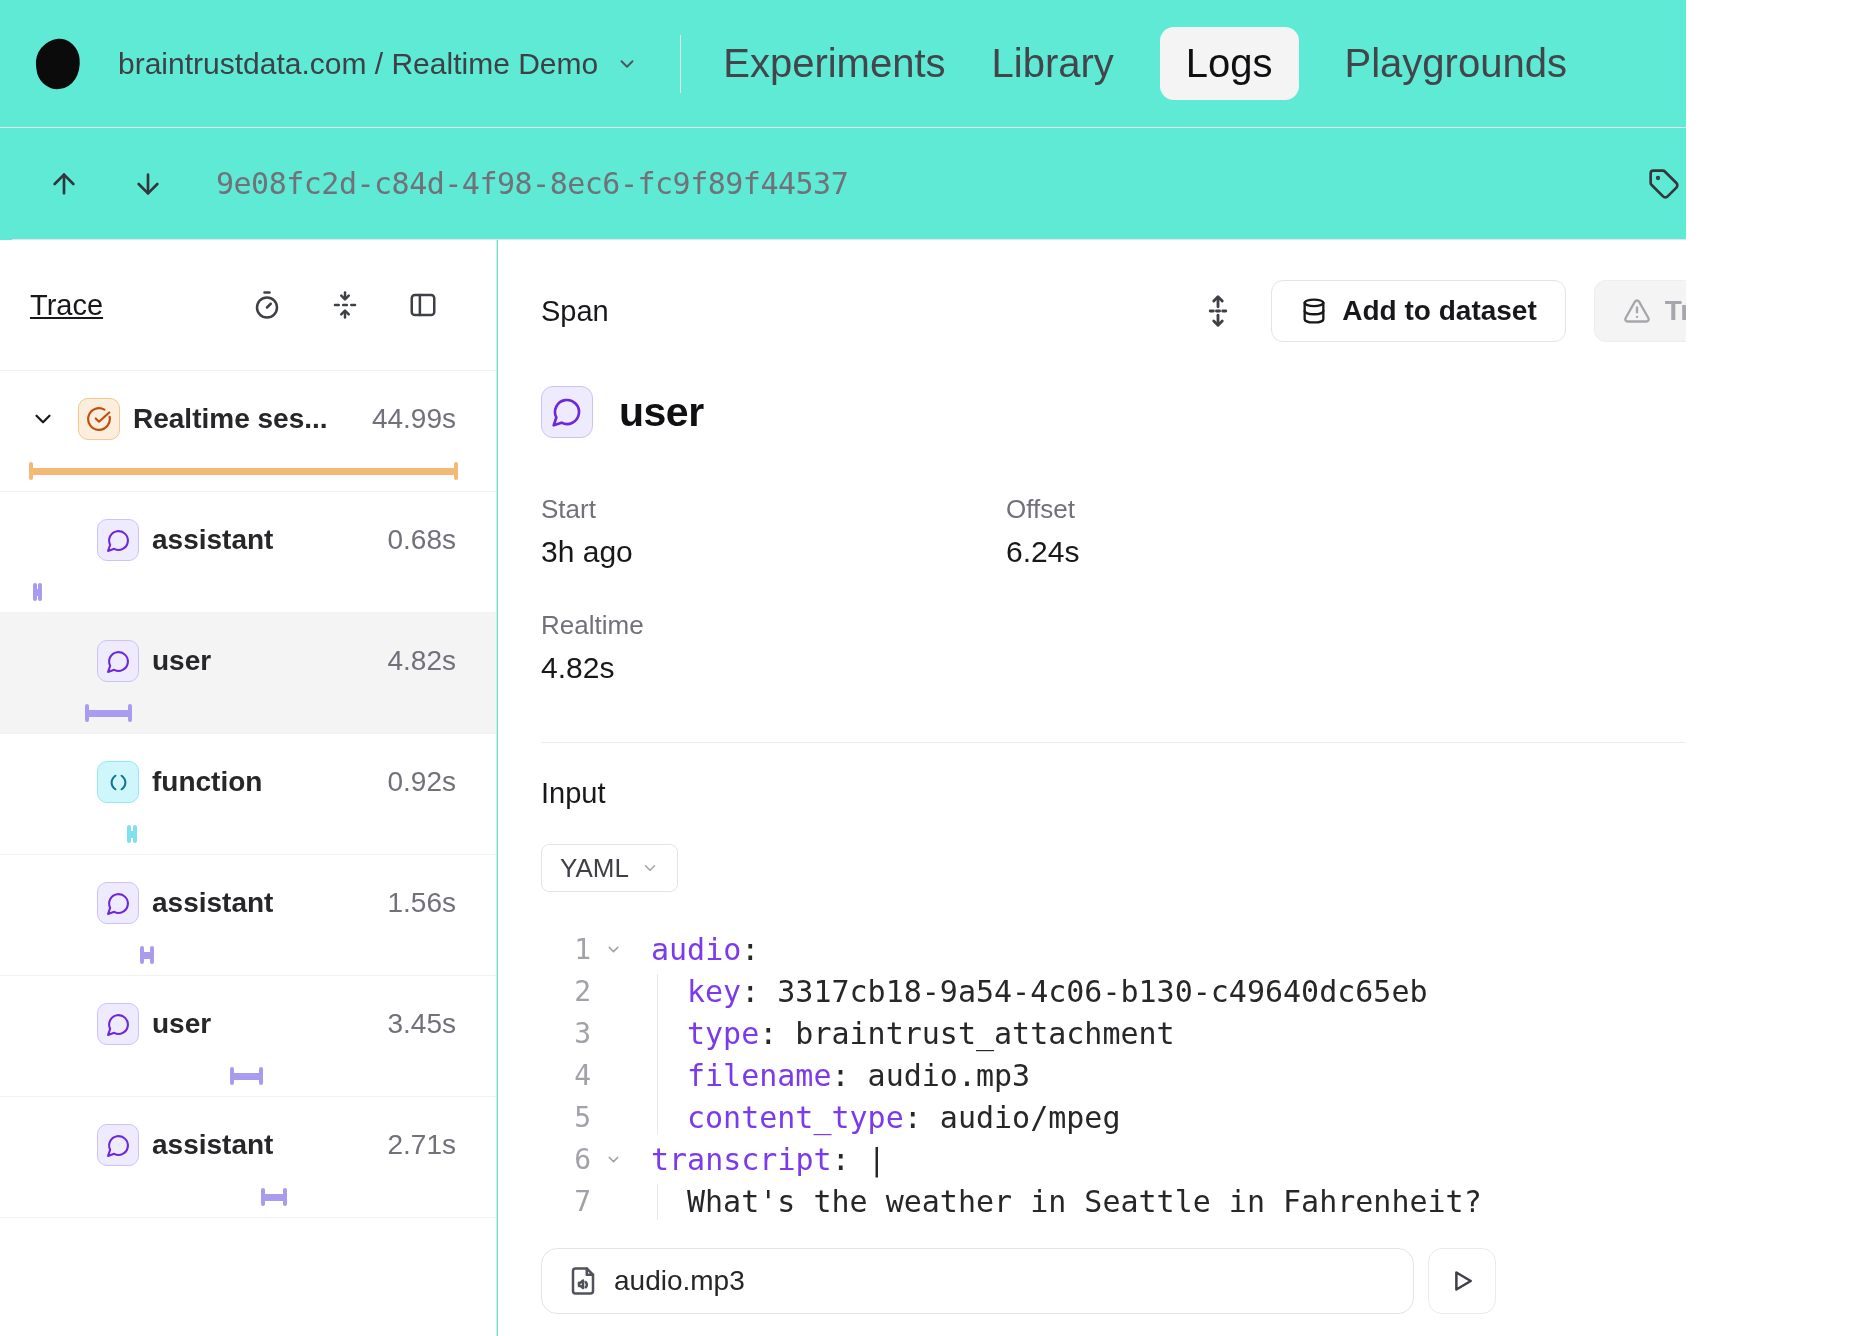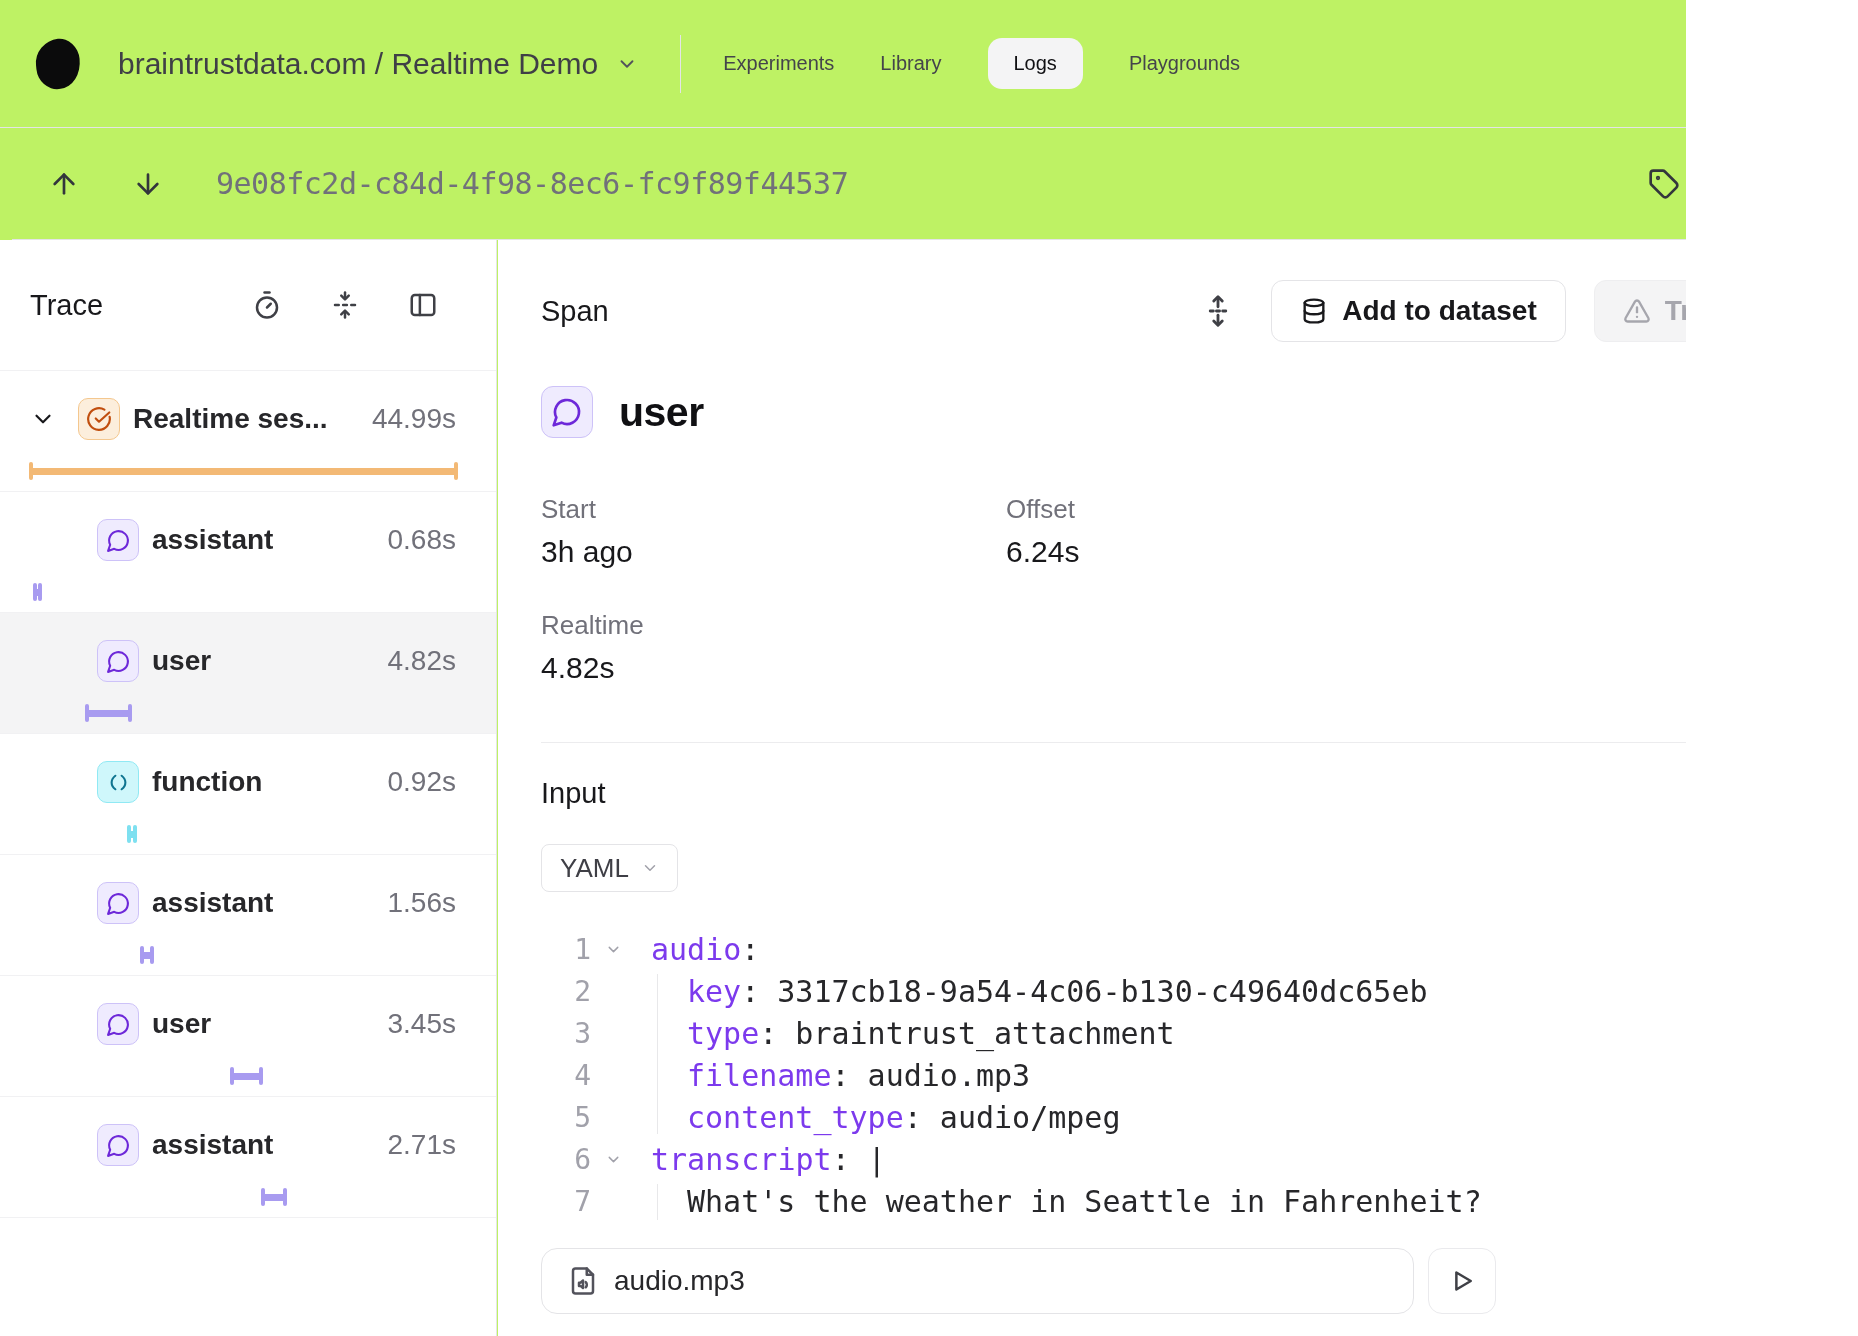--- a/index.html
+++ b/index.html
@@ -1,52 +1,52 @@
 <!DOCTYPE html>
 <html style="--border: #E4E4E7; --muted-text: #71717A; --dark-text: #18181B; --active-tab-bg: #F4F4F5; --selected-row-bg: #F4F4F5; --avatar-green: #6FA151; --orange-bar: #F3B975; --purple-bar: #A89BF0; --cyan-bar: #7EE0F0; --code-key: #7C3AED; --code-text: #27272A;"><head>
 <meta charset="utf-8">
 <style>
   * { margin:0; padding:0; box-sizing:border-box; }
   html,body { background:#fff; }
   .app {
     position:relative; width:1686px; height:1336px; overflow:hidden;
-    font-family:"Liberation Sans", sans-serif; color:#18181B; background:#bef264;
+    font-family:"Liberation Sans", sans-serif; color:#18181B; background:#5eead4;
   }
   svg.i { fill:none; stroke:currentColor; stroke-width:2; stroke-linecap:round; stroke-linejoin:round; display:block; }
 
   
   .topnav { position:absolute; left:0; top:0; width:1858px; height:128px;
     display:flex; align-items:center; padding:0 24px 0 36px; border-bottom:1px solid var(--border,#E4E4E7); }
   .logo { width:44px; height:50px; background:#0B0B0C; border-radius:58% 46% 52% 48% / 50% 46% 58% 46%; transform:rotate(-6deg); margin-right:38px; flex:none; }
   .breadcrumb { display:flex; align-items:center; gap:18px; color:#3F3F46; font-size:30px; font-weight:500; cursor:pointer; }
   .breadcrumb .chev-ic { color:#52525B; }
   .vdiv { width:1px; height:58px; background:var(--border,#E4E4E7); margin:0 42px; flex:none; }
   .nav { display:flex; align-items:center; gap:46px; }
-  .navitem { font-size:20px; color:#44444B; font-weight:500; cursor:pointer; white-space:nowrap; }
+  .navitem { font-size:40px; color:#44444B; font-weight:500; cursor:pointer; white-space:nowrap; }
   .navitem.active { background:var(--active-tab-bg,#F4F4F5); color:#101013; font-weight:400; padding:14px 26px; border-radius:14px; }
   .help { margin-left:auto; width:42px; height:42px; border:3px solid #3F3F46; border-radius:50%;
     display:flex; align-items:center; justify-content:center; font-size:24px; font-weight:700; color:#3F3F46; cursor:pointer; flex:none; }
   .avatar { margin-left:38px; width:50px; height:50px; border-radius:50%; background:var(--avatar-green,#6FA151);
     border:3px solid #EFEFF1; color:#fff; font-size:26px; font-weight:600; display:flex; align-items:center; justify-content:center; cursor:pointer; flex:none; }
 
   
   .tracebar { position:absolute; left:12px; top:128px; width:1858px; height:112px;
     display:flex; align-items:center; padding:0 22px 0 36px; border-bottom:1px solid var(--border,#E4E4E7); }
   .arrow-btn { color:#33363C; cursor:pointer; }
   .arrow-btn + .arrow-btn { margin-left:52px; }
   .trace-id { margin-left:52px; font-family:"DejaVu Sans Mono", monospace; font-size:30px; color:var(--muted-text,#71717A); letter-spacing:-0.5px; }
   .tracebar .spacer { flex:1; }
   .tb-icon { color:#33363C; cursor:pointer; }
   .tb-icon + .tb-icon { margin-left:40px; }
   .close-btn { margin-left:32px; width:64px; height:64px; border:1px solid #EAEAED; border-radius:14px; background:#fff;
     display:flex; align-items:center; justify-content:center; color:#27272A; cursor:pointer; }
 
   
   .sidebar { position:absolute; left:0; top:240px; width:497px; height:1096px; border-right:1px solid var(--border,#E4E4E7); background:#fff; }
-  .trace-header { height:131px; display:flex; align-items:center; padding:0 58px 0 30px; border-bottom:1px solid #F1F1F3; }
+  .trace-header { height:131px; display:flex; align-items:center; padding:0 58px 0 30px; border-bottom:1px solid #F1F1F3;text-decoration:underline; }
   .trace-title { font-size:29px; color:#18181B; }
   .trace-header .spacer { flex:1; }
   .th-icon { color:#3F4046; cursor:pointer; }
   .th-icon + .th-icon { margin-left:48px; }
 
   .trow { position:relative; height:121px; border-bottom:1px solid #F1F1F3; cursor:pointer; }
   .trow.selected { background:var(--selected-row-bg,#F4F4F5); }
   .trow-main { display:flex; align-items:center; padding:27px 40px 0 30px; }
   .trow.child .trow-main { padding-left:97px; }
   .tchev { color:#18181B; margin-right:22px; flex:none; cursor:pointer; }

